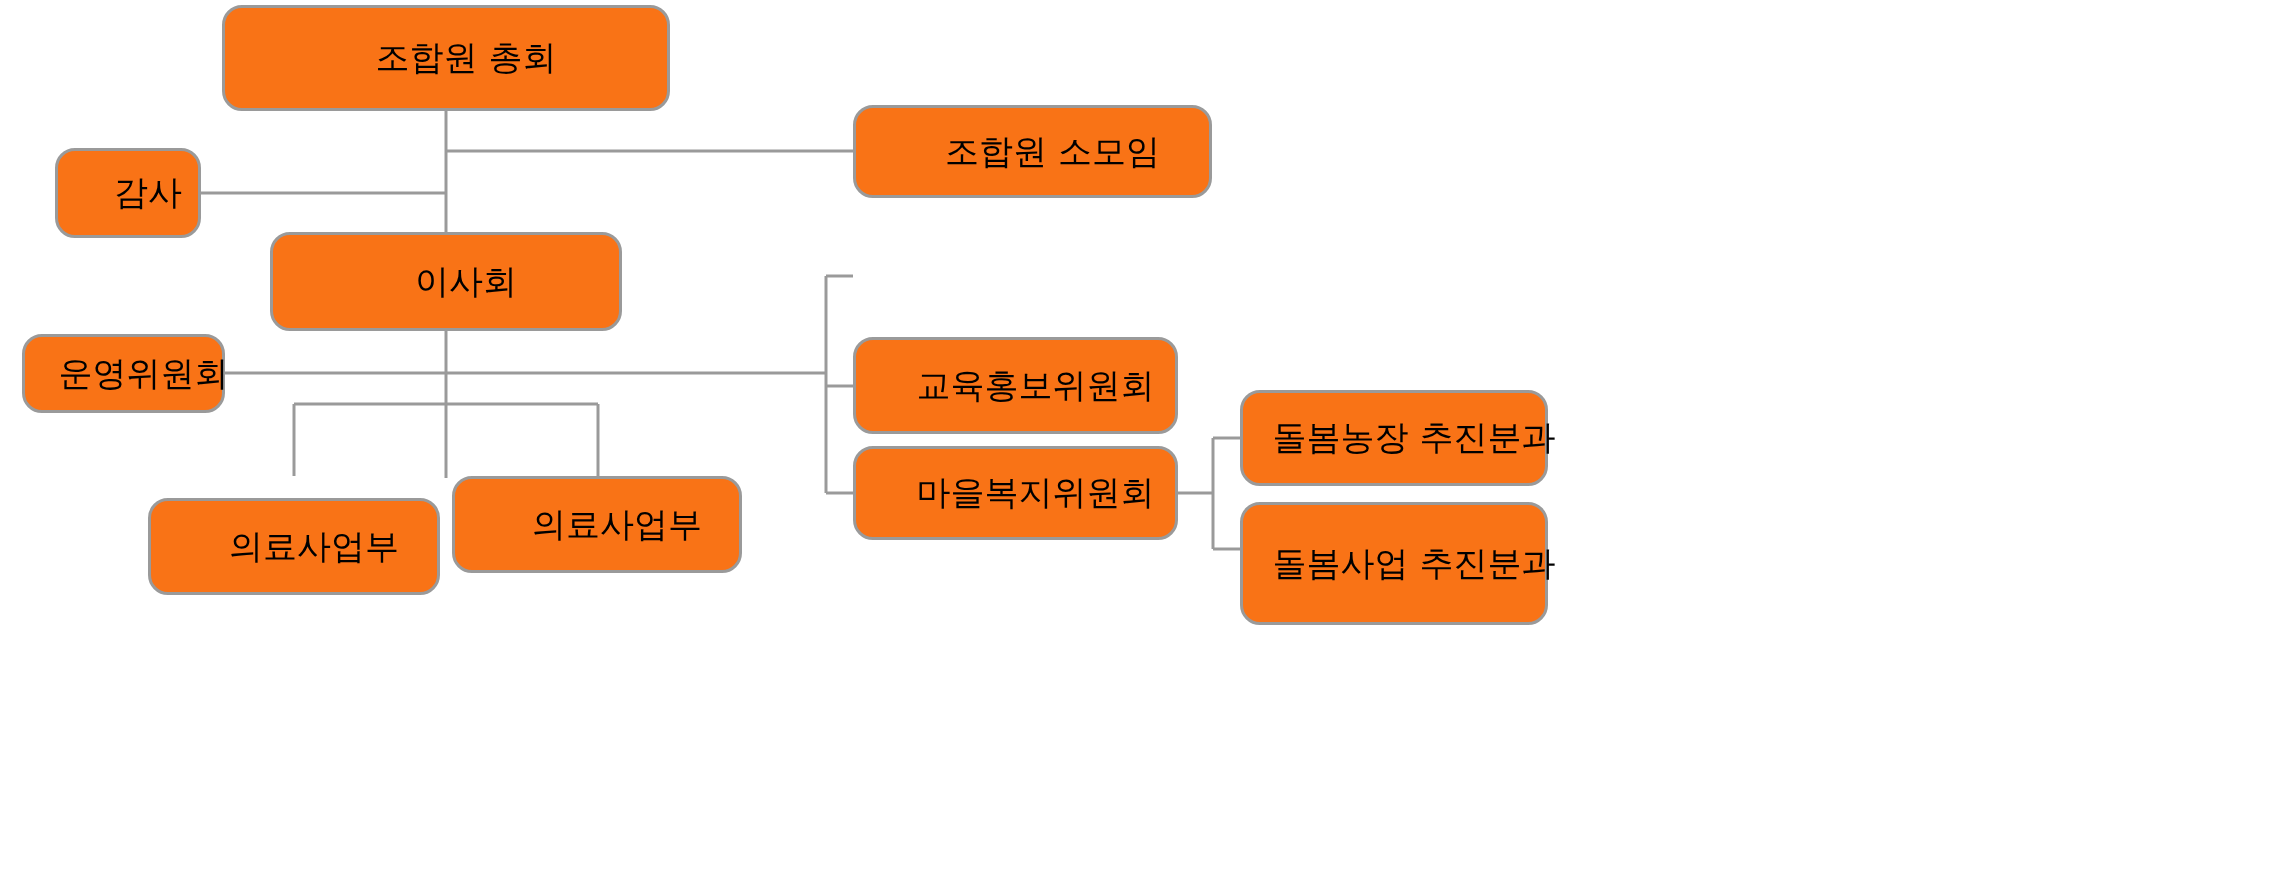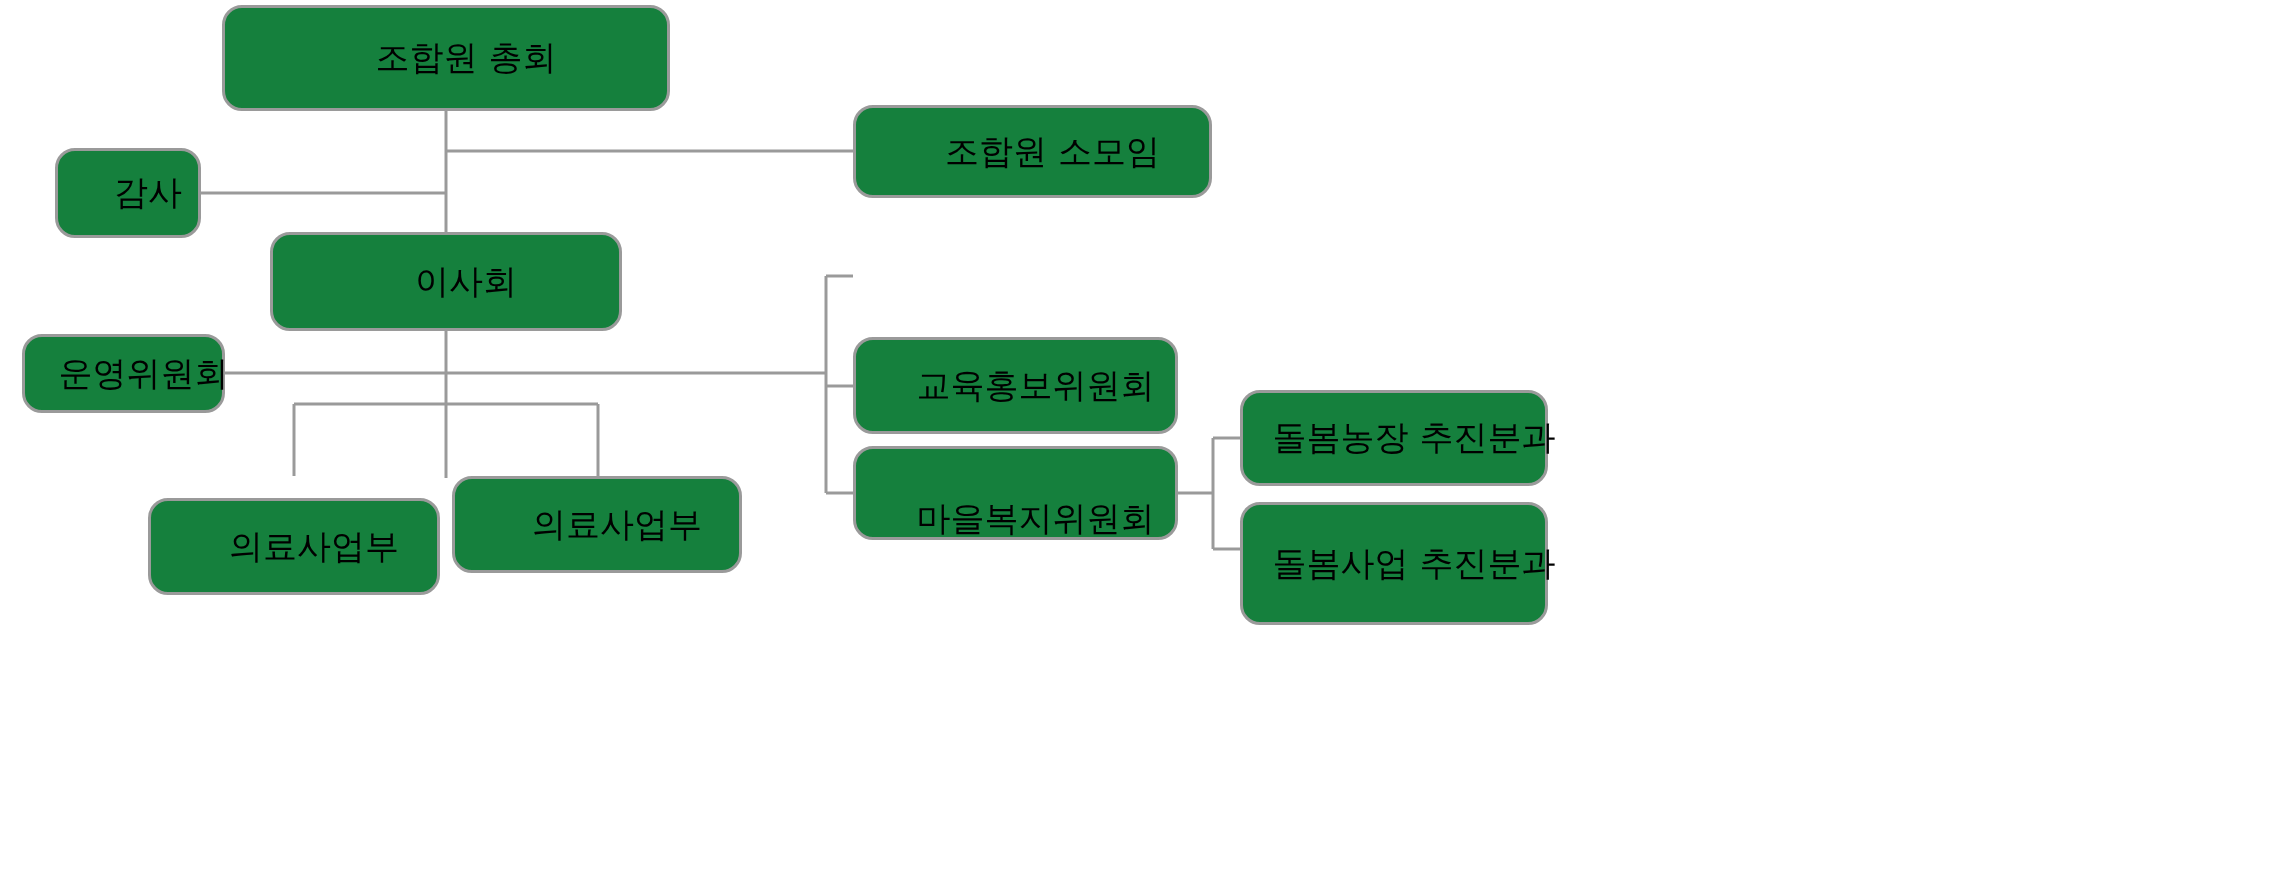--- a/index.html
+++ b/index.html
@@ -22,21 +22,21 @@
     position: absolute;
     left: 0;
     top: 0;
     width: 2285px;
     height: 882px;
     pointer-events: none;
   }
   .org-node {
     position: absolute;
     box-sizing: border-box;
-    background: #15803d;
+    background: #f97316;
     border: 3px solid #9a9a9a;
     border-radius: 20px;
     display: flex;
     align-items: center;
     justify-content: center;
     text-align: center;
     color: #000000;
     font-size: 34px;
     font-weight: 400;
     line-height: 1.1;
@@ -50,21 +50,21 @@
     white-space: nowrap;
   }
   
   .n-general-assembly   { left:222px; top:5px;   width:448px; height:106px; }
   .n-member-group       { left:853px; top:105px; width:359px; height:93px;  }
   .n-auditor            { left:55px;  top:148px; width:146px; height:90px;  }
   .n-board              { left:270px; top:232px; width:352px; height:99px;  }
   .n-health-committee   { left:853px; top:229px; width:325px; height:94px;  }
   .n-steering-committee { left:22px;  top:334px; width:203px; height:79px;  }
   .n-edu-committee      { left:853px; top:337px; width:325px; height:97px;  }
-  .n-welfare-committee  { left:853px; top:446px; width:325px; height:94px;align-items:flex-end;  }
+  .n-welfare-committee  { left:853px; top:446px; width:325px; height:94px;  }
   .n-care-farm          { left:1240px; top:390px; width:308px; height:96px; }
   .n-care-business      { left:1240px; top:502px; width:308px; height:123px; }
   .n-medical-dept       { left:148px; top:498px; width:292px; height:97px;  }
   .n-coop-dept          { left:452px; top:476px; width:290px; height:97px;  }
 </style>
 </head>
 <body>
 
 <div id="chart-root">
 

